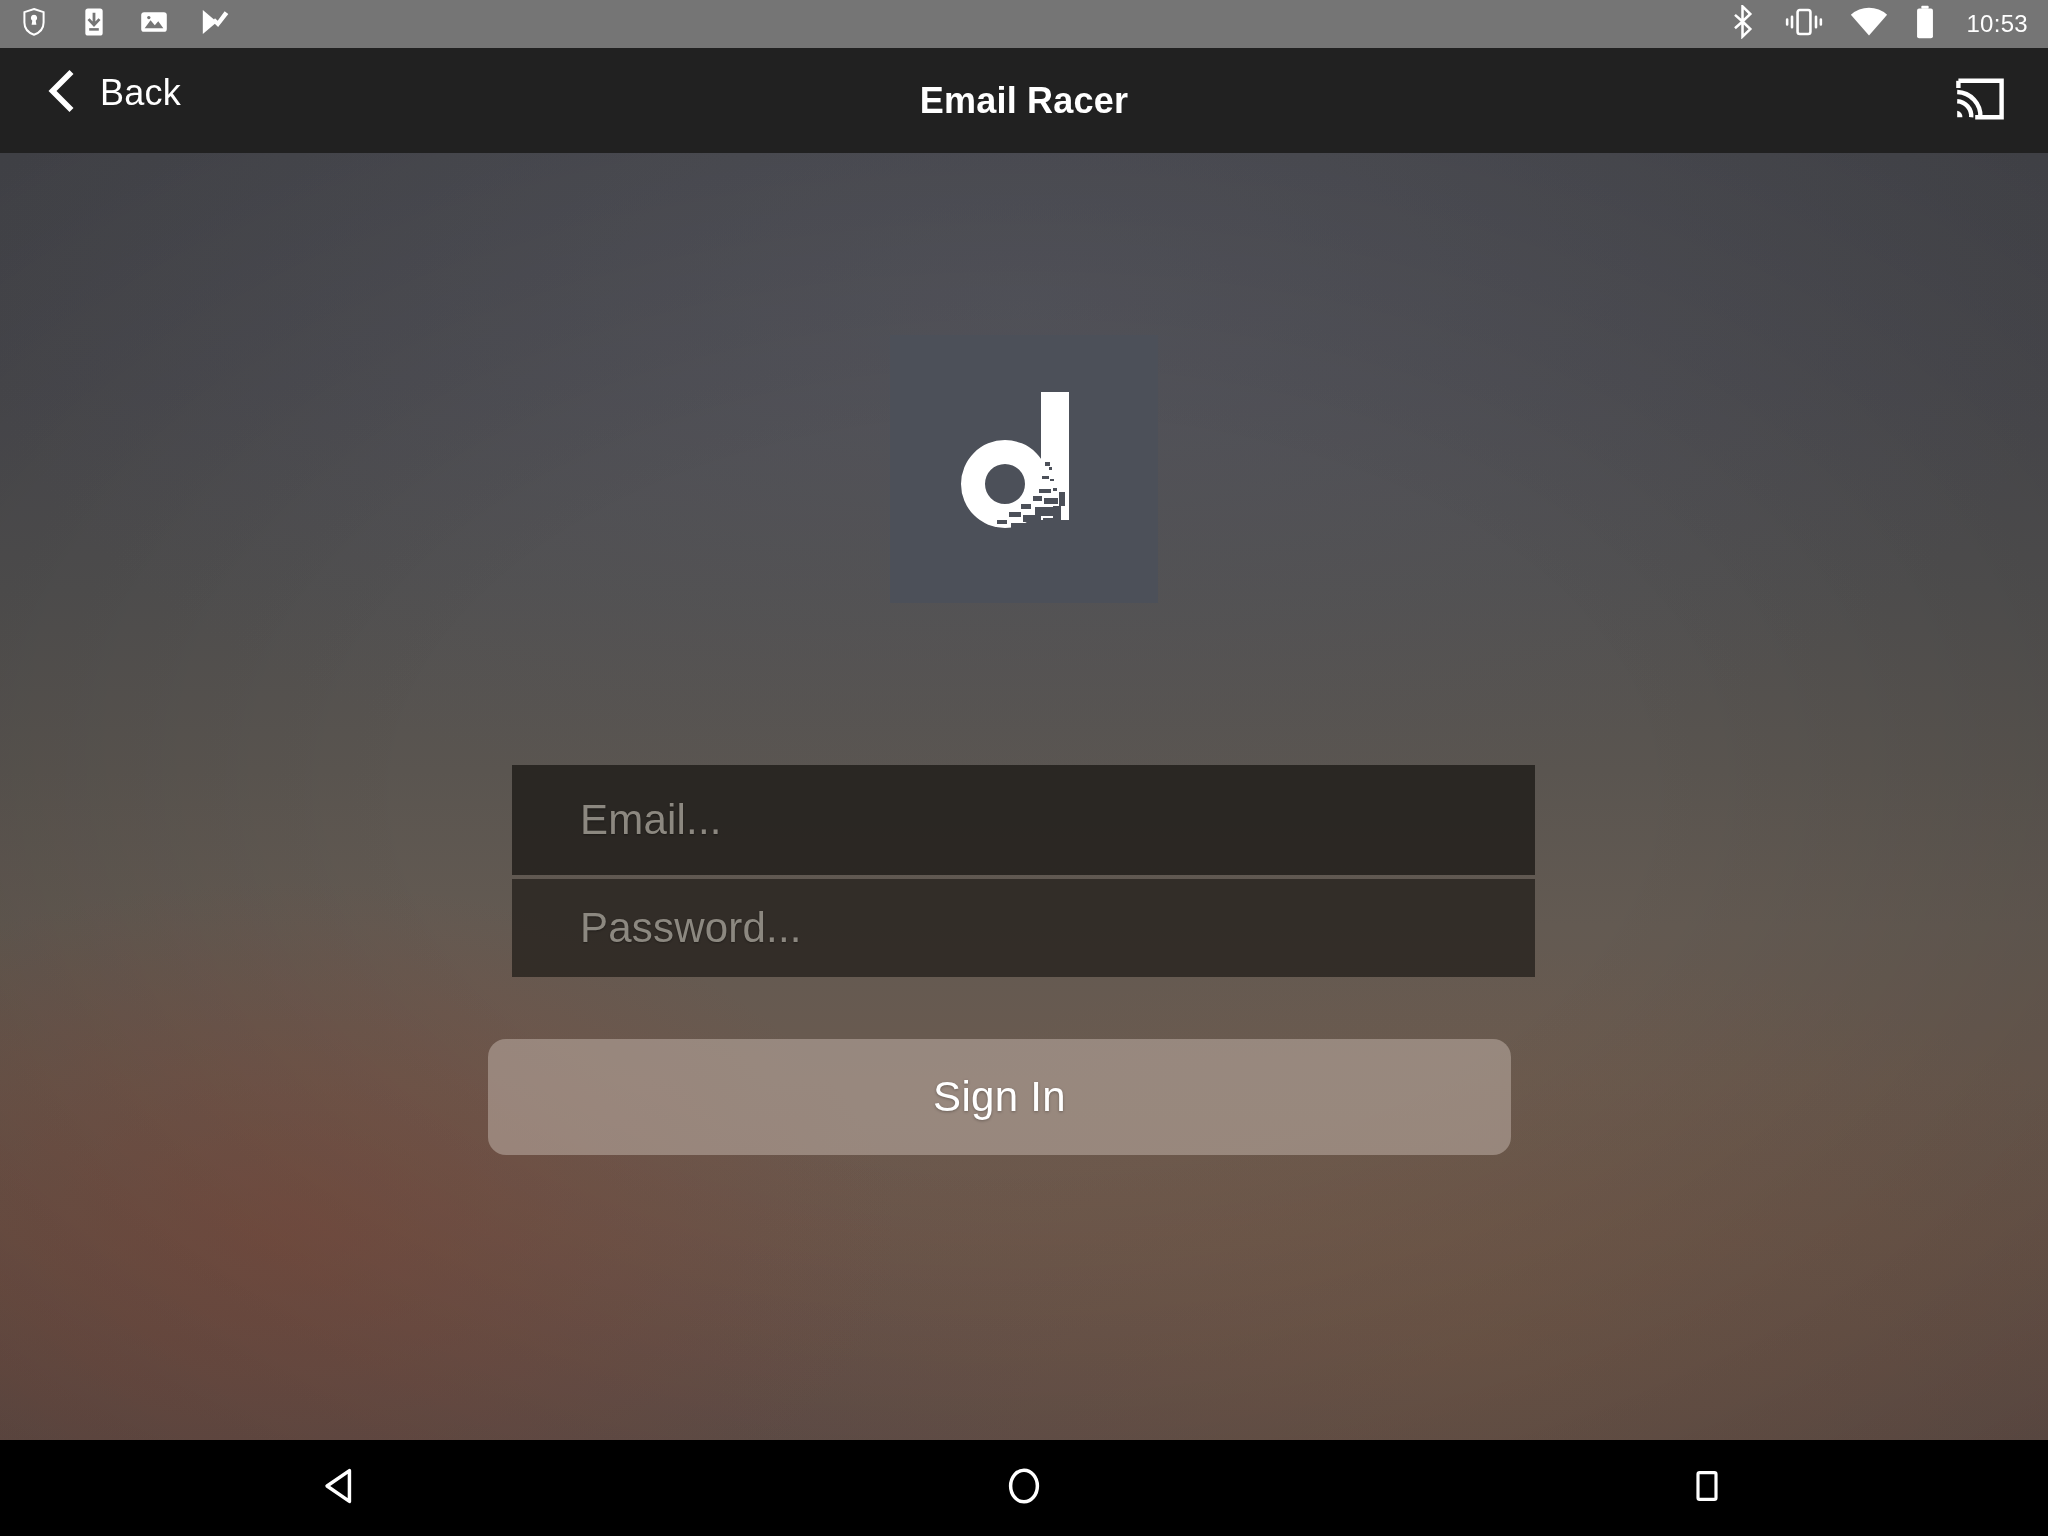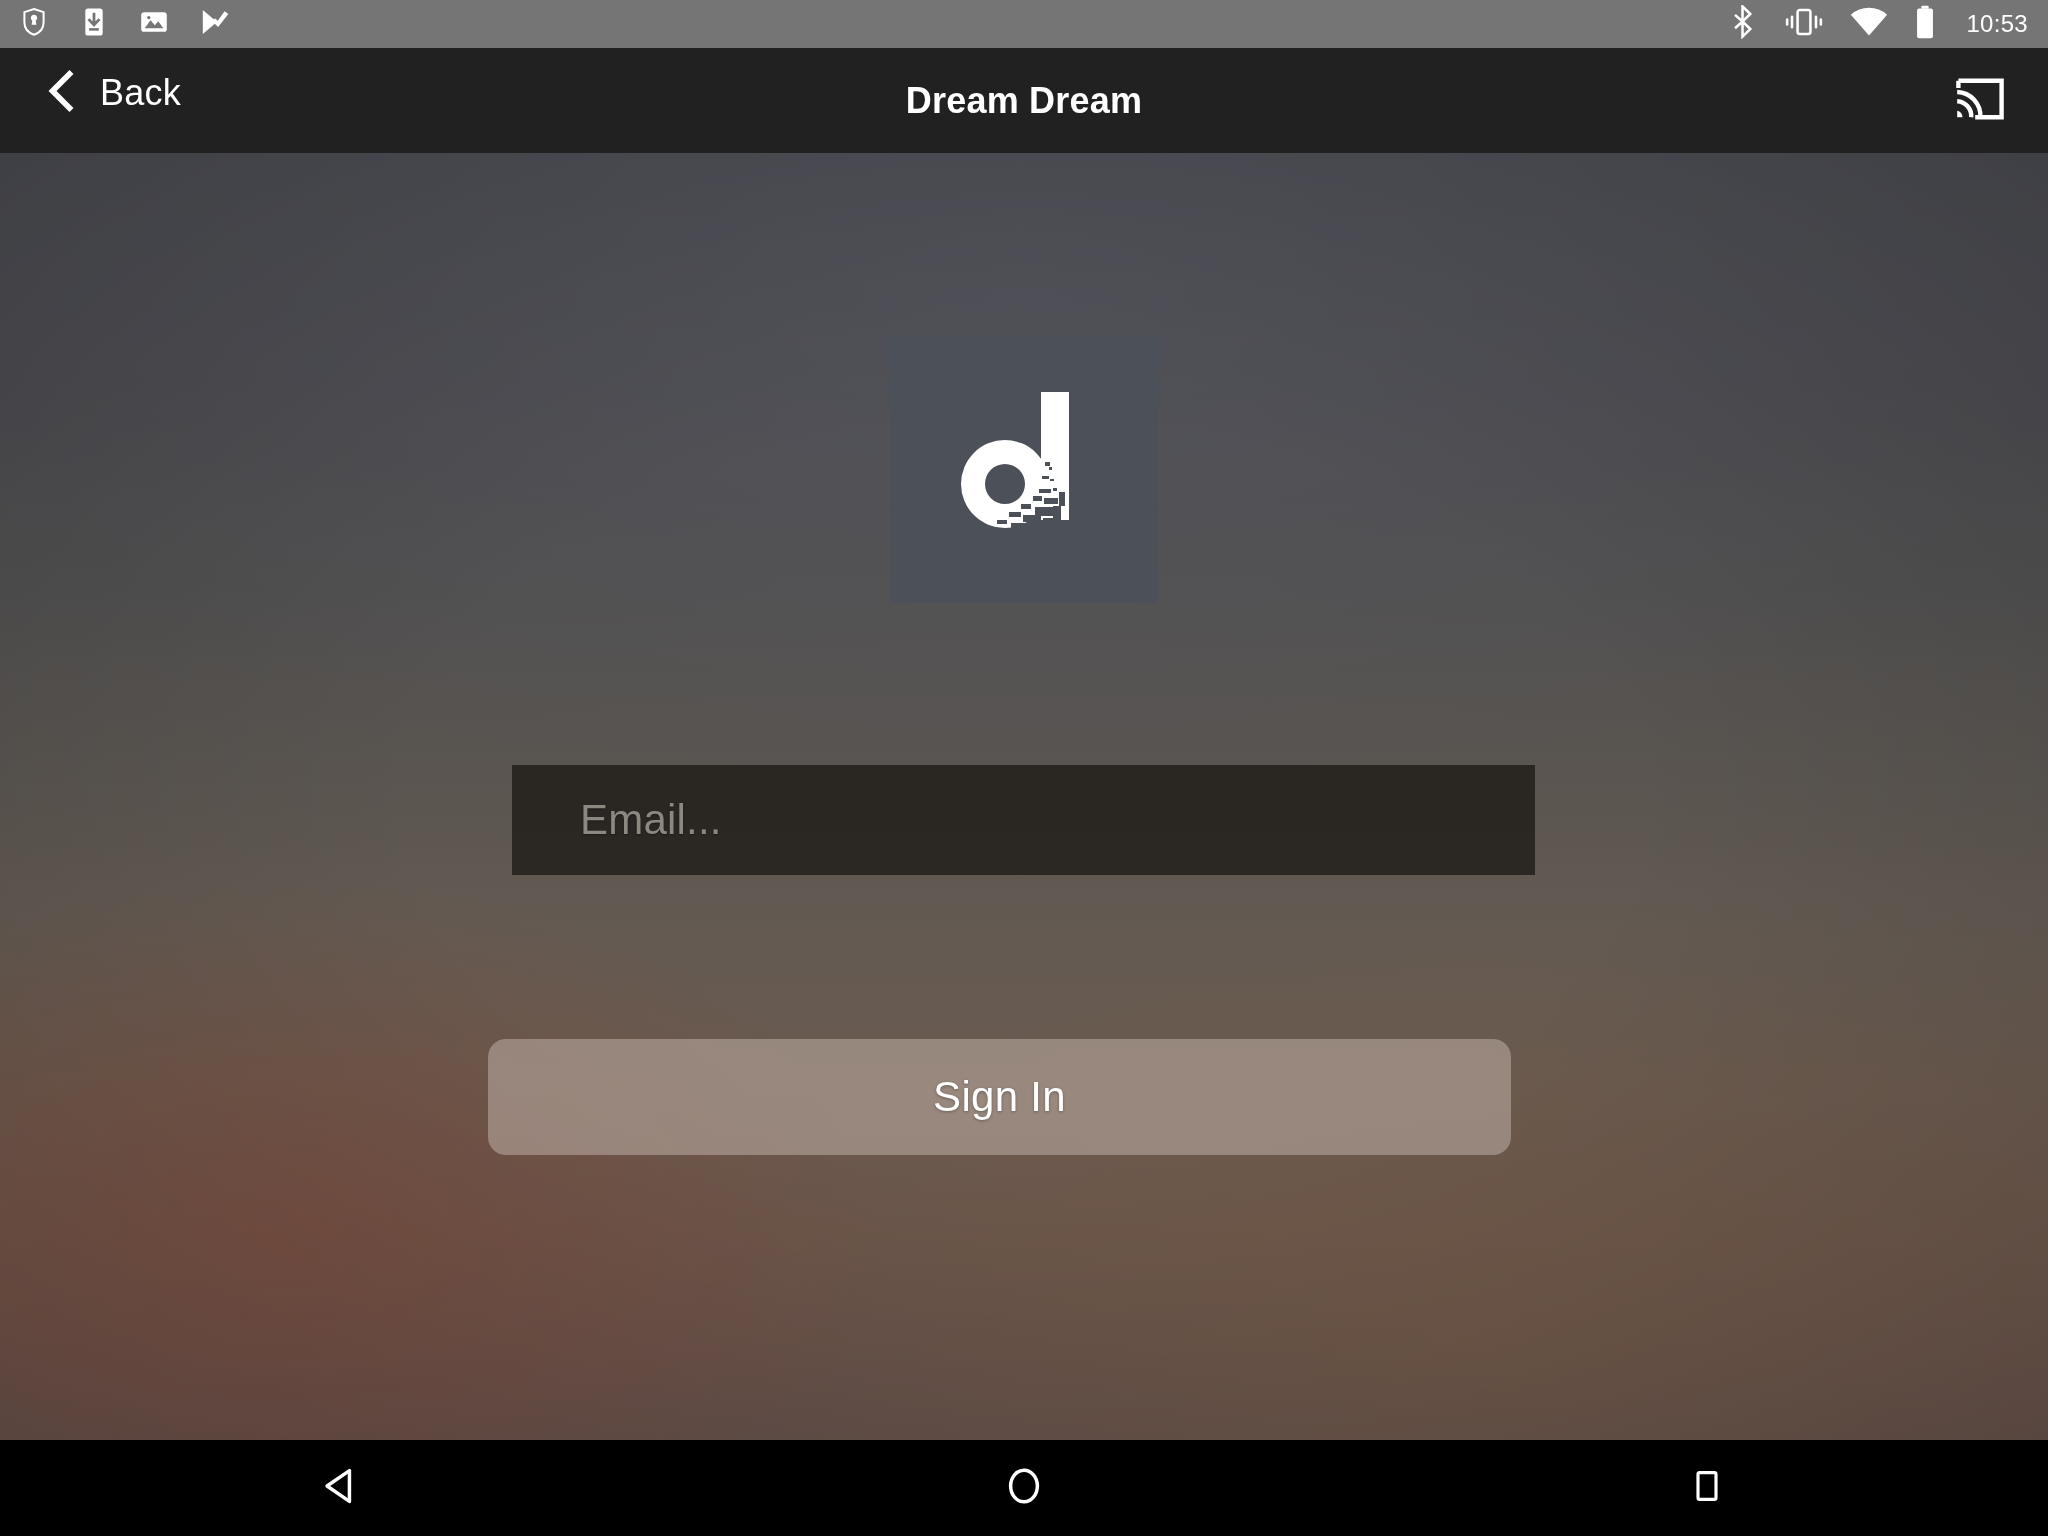--- a/index.html
+++ b/index.html
@@ -228,21 +228,21 @@
 
     <div id="back-button">
       <span>
         <svg width="38" height="44" viewBox="0 0 24 28">
           <path d="M17.4 3.2 L6.6 14 L17.4 24.8" fill="none" stroke="#ffffff" stroke-width="3.6" stroke-linecap="square" stroke-linejoin="miter"></path>
         </svg>
       </span>
       <span id="back-label">Back</span>
     </div>
 
-    <div id="app-title">Dream Dream</div>
+    <div id="app-title">Email Racer</div>
 
     <div id="cast-button">
       <span>
         <svg width="52" height="42" viewBox="0 0 26 21">
           <path d="M2.2 1.4 H23.8 V19.6 H10.6" fill="none" stroke="#ffffff" stroke-width="2.2"></path>
           <path d="M2.2 1.4 V5.0" fill="none" stroke="#ffffff" stroke-width="2.2"></path>
           <path d="M1.6 7.0 A12 12 0 0 1 13.2 19.6" fill="none" stroke="#ffffff" stroke-width="2.2"></path>
           <path d="M1.6 11.6 A7.4 7.4 0 0 1 8.6 19.6" fill="none" stroke="#ffffff" stroke-width="2.2"></path>
           <path d="M1.6 16.4 A3.0 3.0 0 0 1 4.2 19.6 H1.6 Z" fill="#ffffff"></path>
         </svg>
@@ -295,20 +295,23 @@
   </div>
 
   <div id="form">
 
     <div class="field" id="email-field">
       <span class="placeholder">Email...</span>
     </div>
 
     <div class="field-divider"></div>
 
+    <div class="field" id="password-field">
+      <span class="placeholder">Password...</span>
+    </div>
 
   </div>
 
   <div id="signin-button">
     <span id="signin-label">Sign In</span>
   </div>
 
   <div id="nav-bar">
 
     <div class="nav-btn">

